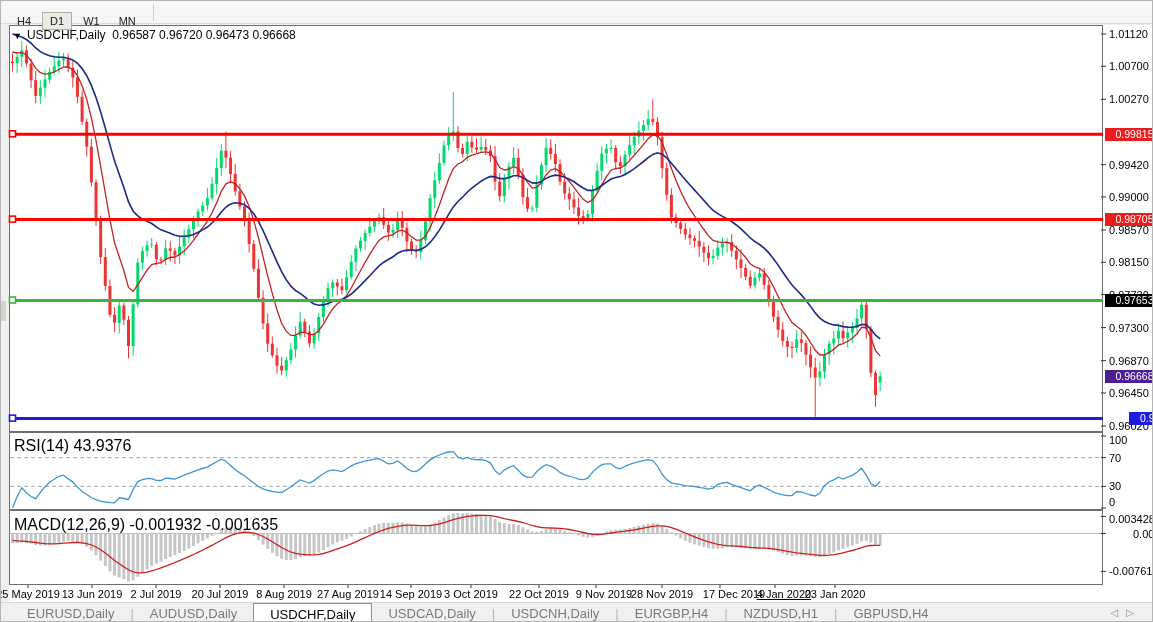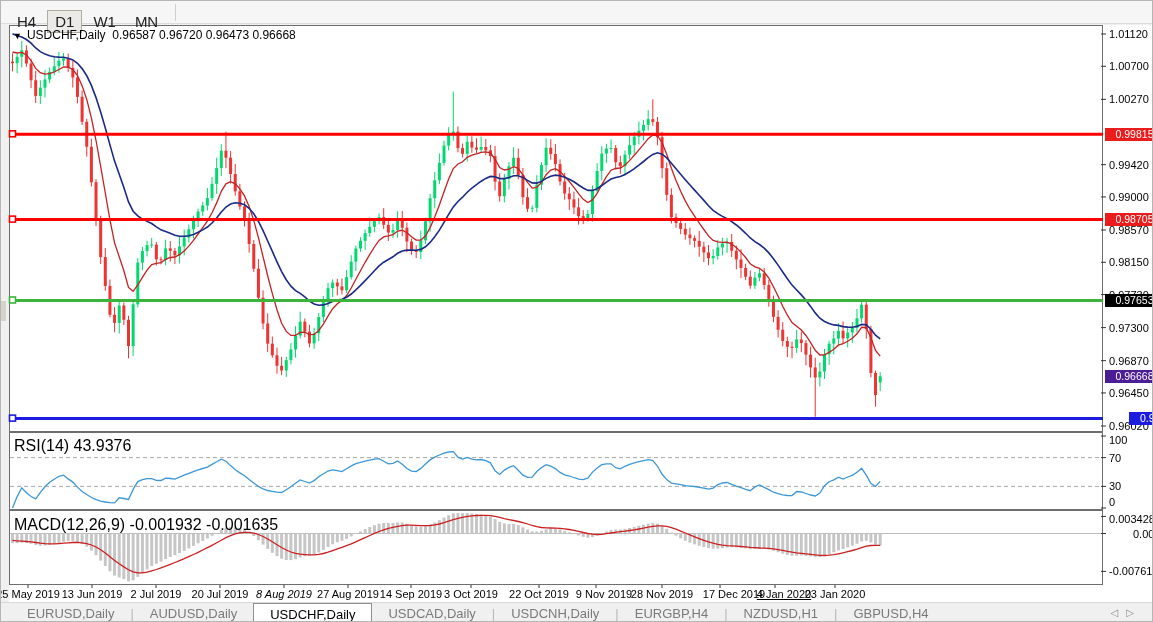--- a/index.html
+++ b/index.html
@@ -1,19 +1,19 @@
 <!DOCTYPE html>
 <html><head>
 <meta charset="utf-8">
 <style>
   html,body{margin:0;padding:0;background:#e8e8e8;font-family:"Liberation Sans",sans-serif;}
   .window{position:relative;width:1153px;height:622px;background:#f0f0f0;overflow:hidden;border:1px solid #b5b5b5;box-sizing:border-box;}
   #bg-svg{position:absolute;left:0;top:0;z-index:1;}
   .toolbar{position:absolute;left:0;top:0;width:1153px;height:23px;background:#f6f6f6;border-bottom:1px solid #dcdcdc;z-index:5;display:flex;align-items:center;padding-left:8px;box-sizing:border-box;}
-  .tf-btn{font-size:15px;color:#222;padding:2px 7px;margin-right:3px;border:1px solid transparent;cursor:default;margin-top:18px;}
+  .tf-btn{font-size:11px;color:#222;padding:2px 7px;margin-right:3px;border:1px solid transparent;cursor:default;margin-top:18px;}
   .tf-btn.active{background:#eceae6;border:1px solid #b0aca2;}
   .tb-sep{width:1px;height:17px;background:#cfcfcf;margin:0 6px;}
   .chart-title{position:absolute;left:12px;top:27px;z-index:6;font-size:12px;color:#000;white-space:nowrap;}
   .chart-title .tri{font-size:9px;margin-right:5px;color:#000;cursor:pointer;}
   .panel-label{position:absolute;left:13px;z-index:6;font-size:16px;color:#000;white-space:nowrap;}
   .lab{position:absolute;z-index:4;font-size:11px;color:#000;white-space:nowrap;}
   .date-lab{transform:translateX(-50%);}
   .badge{position:absolute;z-index:7;left:1104px;width:59px;height:13px;line-height:13px;font-size:10.5px;color:#fff;text-align:center;}
   .tabbar{position:absolute;left:0;top:601px;width:1153px;height:21px;background:#f0f0f0;border-top:1px solid #d8d8d8;z-index:5;display:flex;align-items:stretch;padding-left:10px;box-sizing:border-box;font-size:13px;}
   .tab{color:#7a7a7a;padding:3px 16px 0 16px;white-space:nowrap;cursor:pointer;}
@@ -695,21 +695,21 @@
       <div class="lab" style="left: 1108px; top: 495px;">0</div>
       <div class="lab" style="left: 1108px; top: 512px;">0.003428</div>
       <div class="lab" style="left: 1088px; top: 526.5px; padding-left: 44px;">0.00</div>
       <div class="lab" style="left: 1108px; top: 564.386px;">-0.007615</div>
     </div>
   <div id="date-labels">
       <div class="lab date-lab" style="left: 27px; top: 587px;">25 May 2019</div>
       <div class="lab date-lab" style="left: 91px; top: 587px;">13 Jun 2019</div>
       <div class="lab date-lab" style="left: 155px; top: 587px;">2 Jul 2019</div>
       <div class="lab date-lab" style="left: 219px; top: 587px;">20 Jul 2019</div>
-      <div class="lab date-lab" style="left: 283px; top: 587px; font-style: italic;">8 Aug 2019</div>
+      <div class="lab date-lab" style="left: 283px; top: 587px;">8 Aug 2019</div>
       <div class="lab date-lab" style="left: 347px; top: 587px;">27 Aug 2019</div>
       <div class="lab date-lab" style="left: 410px; top: 587px;">14 Sep 2019</div>
       <div class="lab date-lab" style="left: 470px; top: 587px;">3 Oct 2019</div>
       <div class="lab date-lab" style="left: 538px; top: 587px;">22 Oct 2019</div>
       <div class="lab date-lab" style="left: 595px; top: 587px; margin-left: 8px;">9 Nov 2019</div>
       <div class="lab date-lab" style="left: 661px; top: 587px;">28 Nov 2019</div>
       <div class="lab date-lab" style="left: 719px; top: 587px; padding-left: 28px;">17 Dec 2019</div>
       <div class="lab date-lab" style="left: 783px; top: 587px; text-decoration: underline;">4 Jan 2020</div>
       <div class="lab date-lab" style="left: 834px; top: 587px;">23 Jan 2020</div>
     </div>

